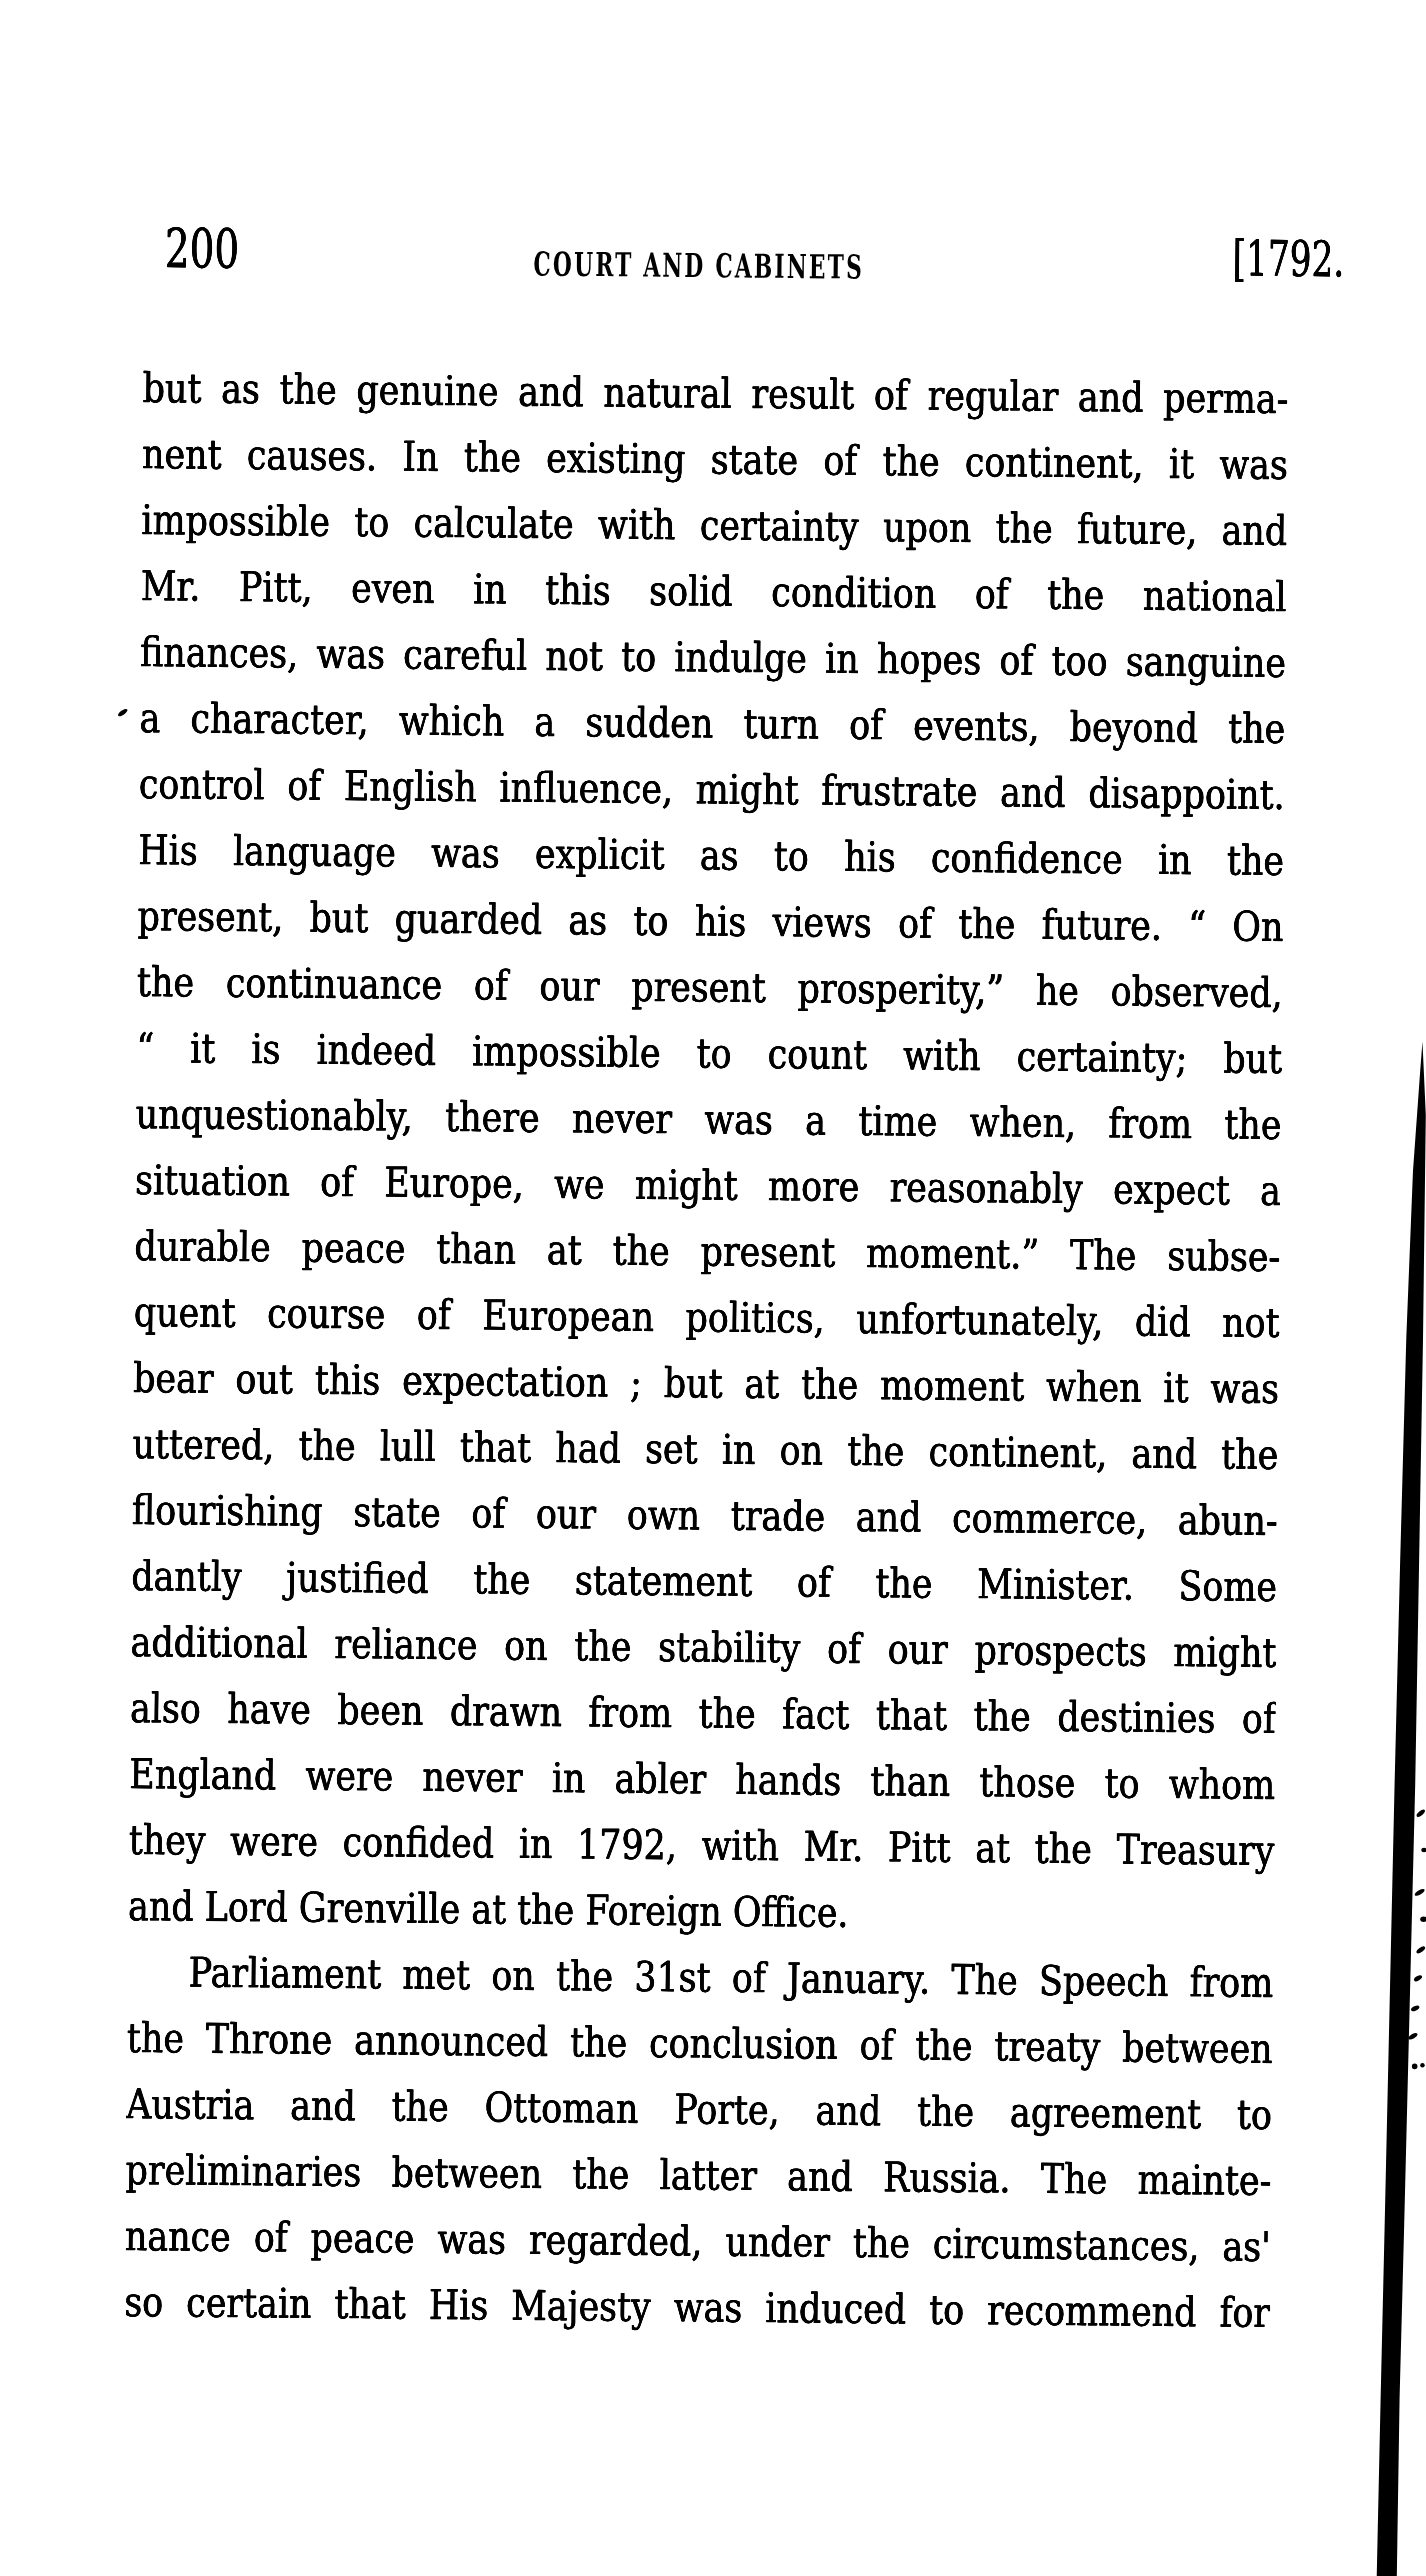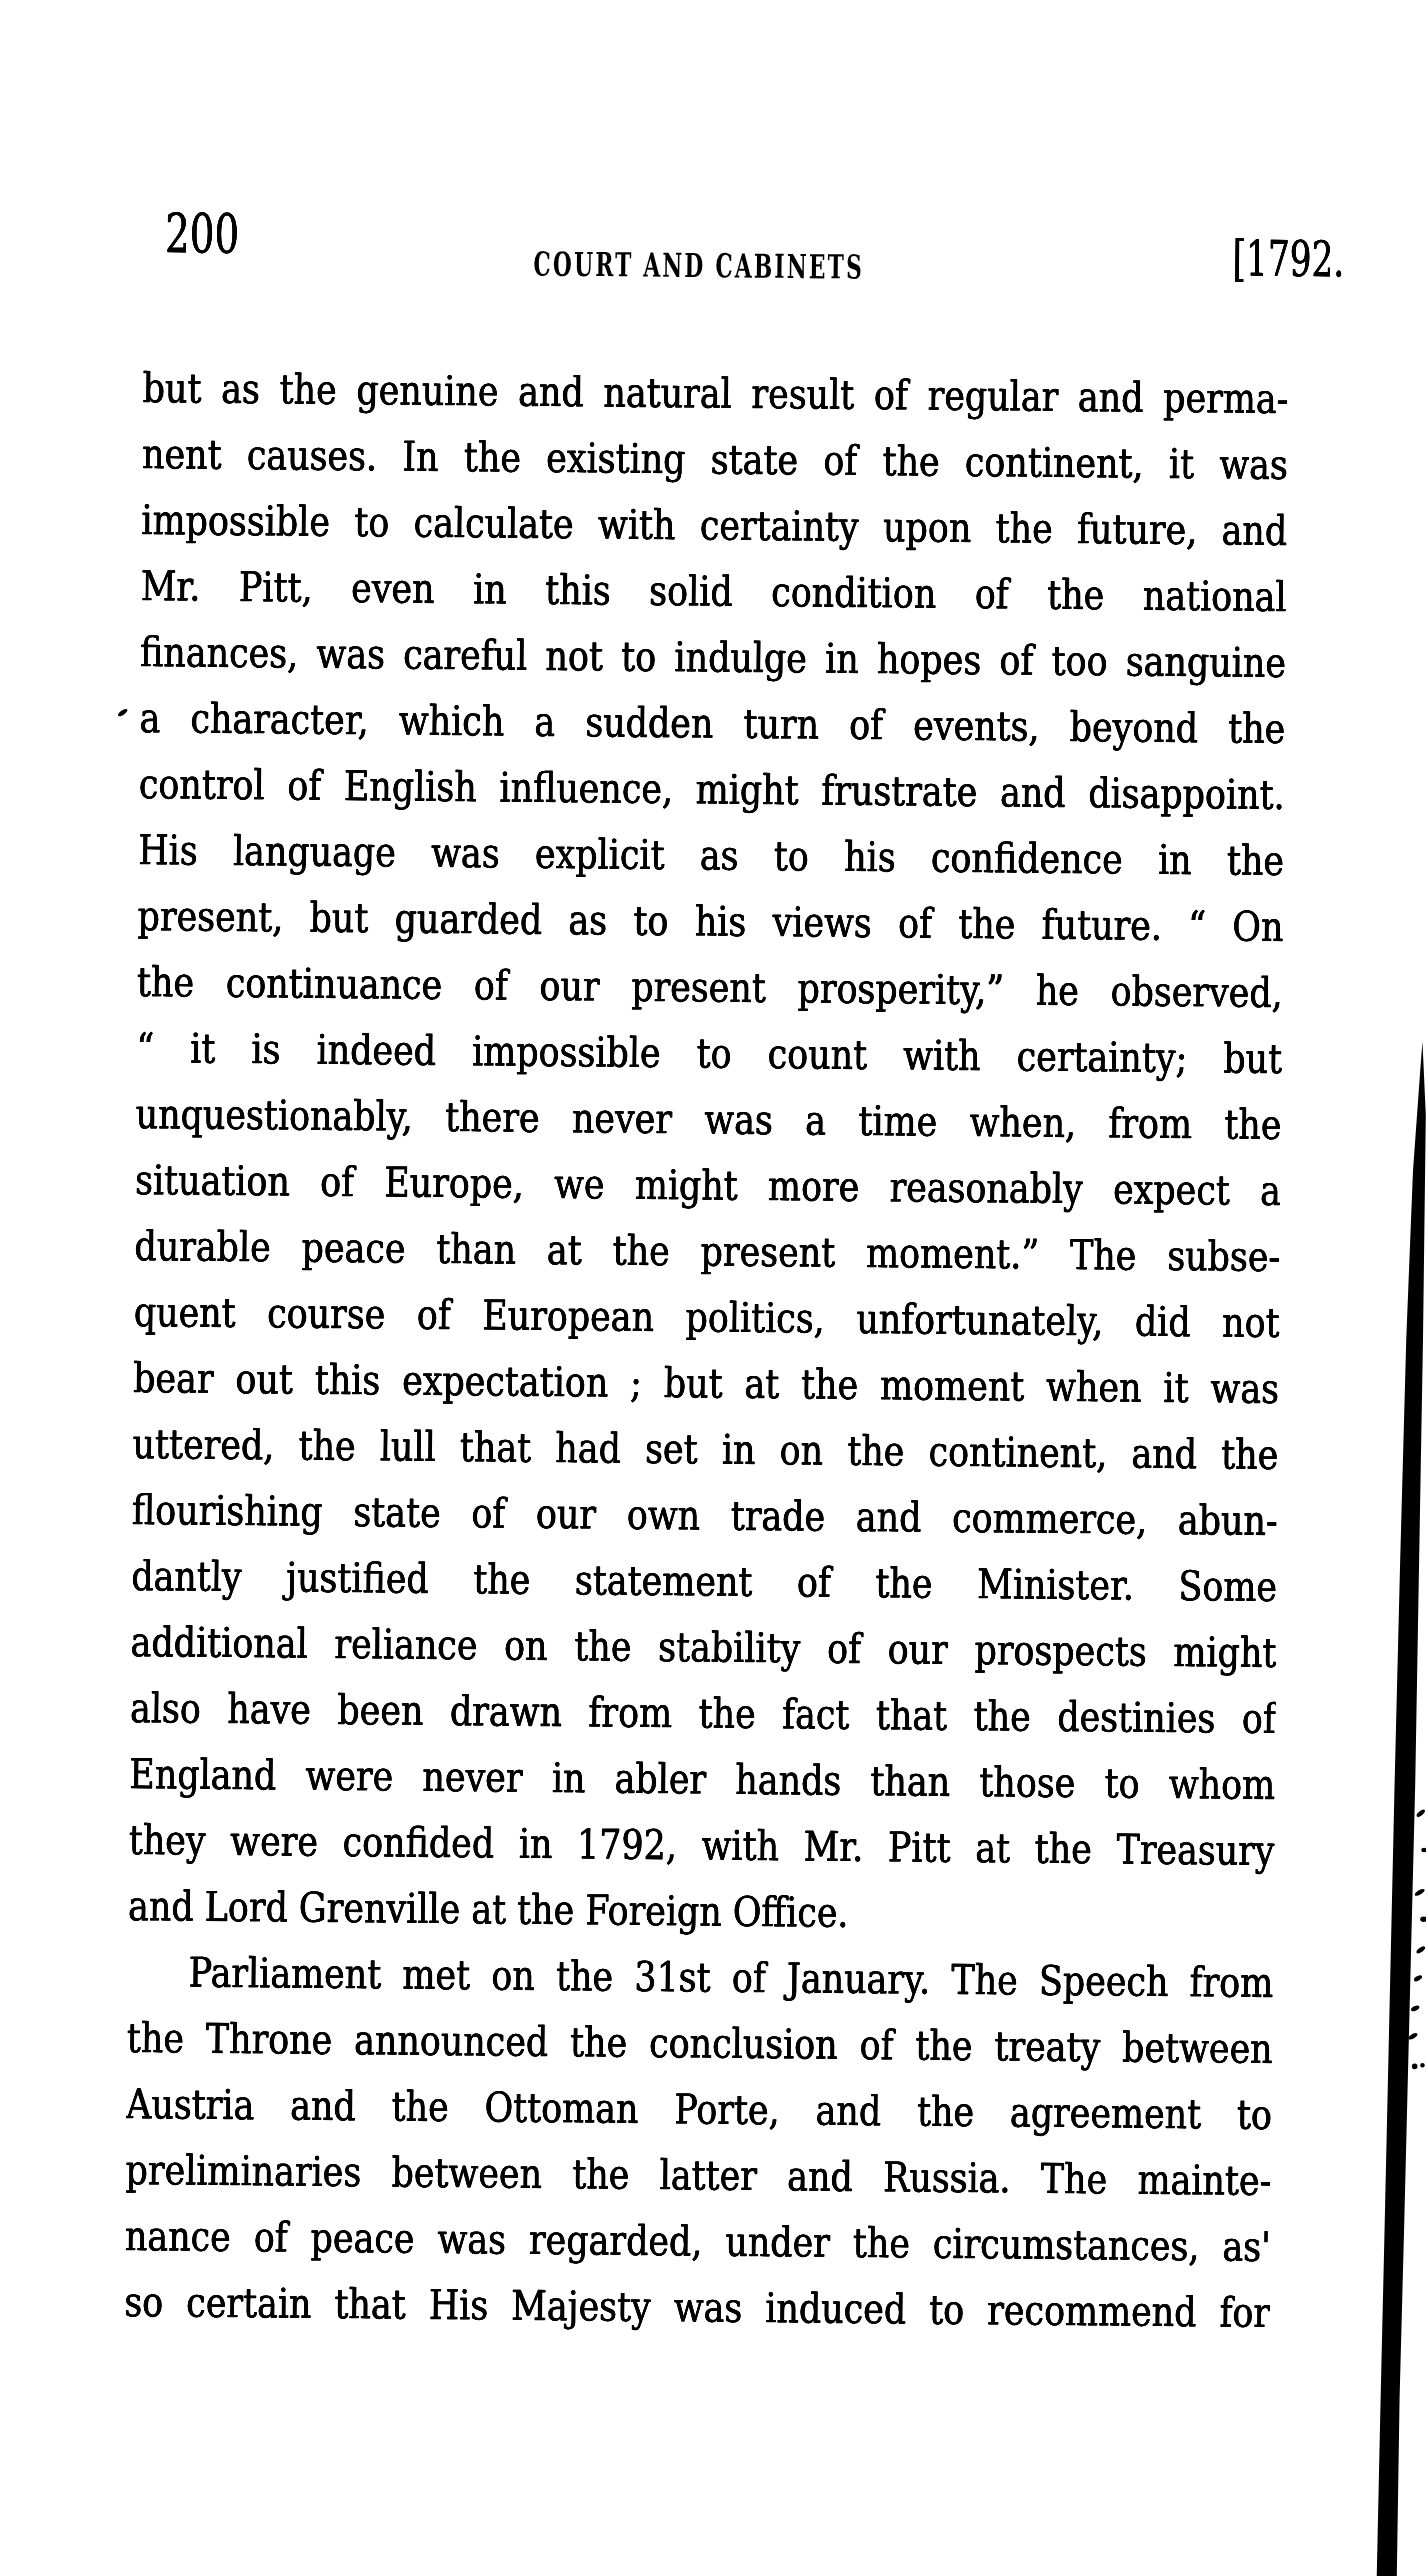--- a/index.html
+++ b/index.html
@@ -19,21 +19,21 @@
   
   .header {
     position: absolute;
     left: 0; top: 0;
     width: 1427px; height: 335px;
     transform: rotate(0.55deg);
     transform-origin: 167px 240px;
   }
   .page-number {
     position: absolute;
-    left: 165px; top: 207px;
+    left: 165px; top: 222px;
     font-size: 54px;
     line-height: 1;
     text-shadow: 0.3px 0 0 #000, -0.3px 0 0 #000, 0 0.3px 0 #000;
   }
   .page-number .cond { display: inline-block; transform: scaleX(0.72); transform-origin: 0 50%; }
   .running-title {
     position: absolute;
     left: 0; top: 244px;
     width: 1427px;
     text-align: center;

